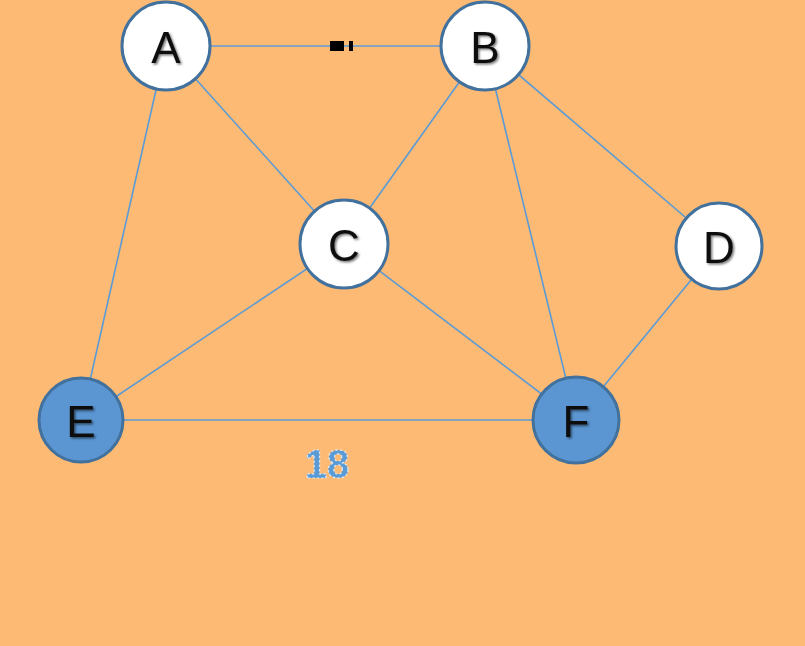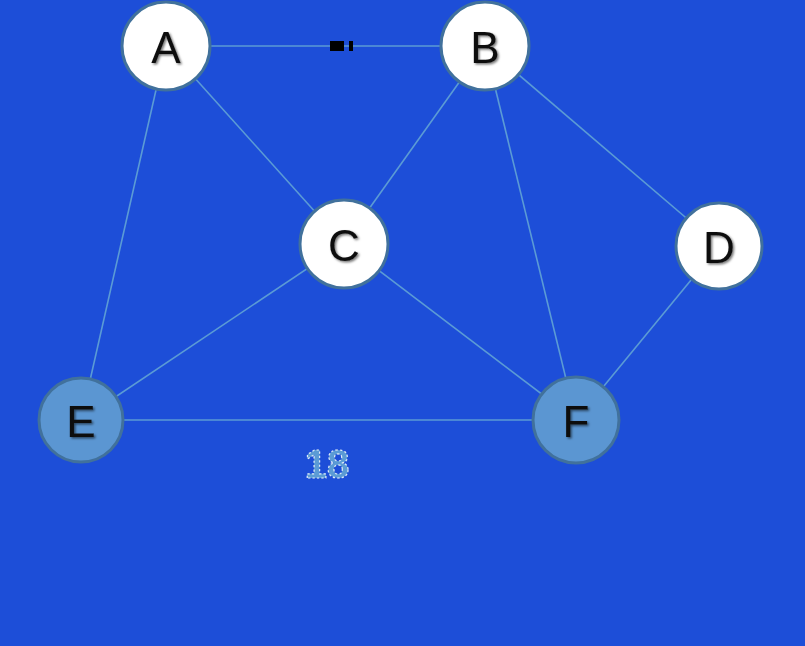--- a/index.html
+++ b/index.html
@@ -4,21 +4,21 @@
 <style>
   html, body {
     margin: 0;
     padding: 0;
     background: #000000;
   }
   .stage {
     position: relative;
     width: 805px;
     height: 646px;
-    background: #1d4ed8;
+    background: #fdba74;
     overflow: hidden;
   }
   svg text {
     font-family: "Liberation Sans", "DejaVu Sans", sans-serif;
     user-select: none;
   }
   .node-letter {
     font-size: 44px;
     font-weight: 400;
   }

